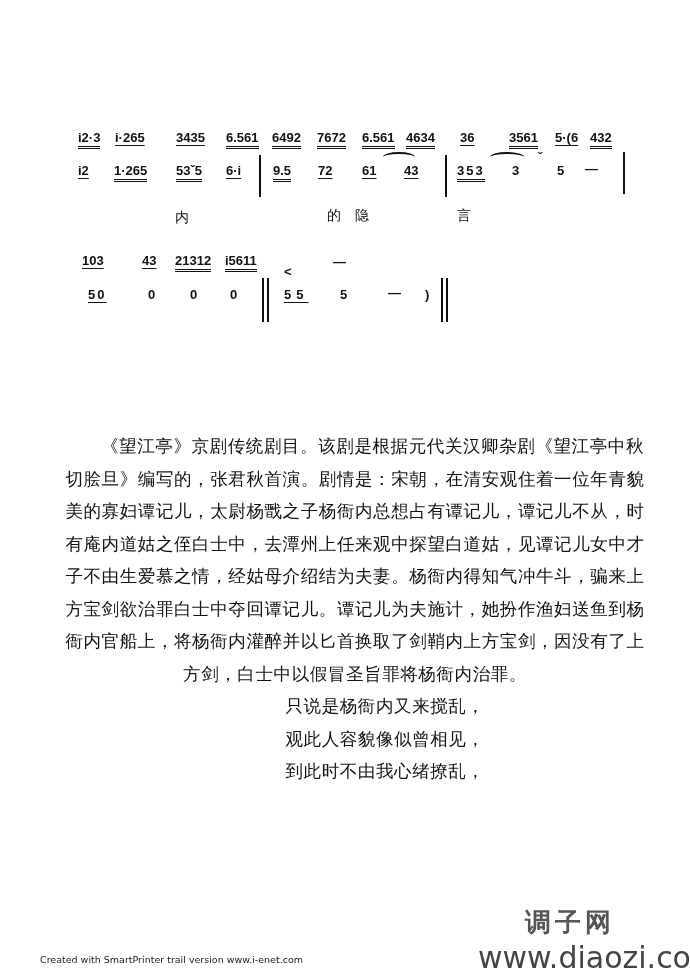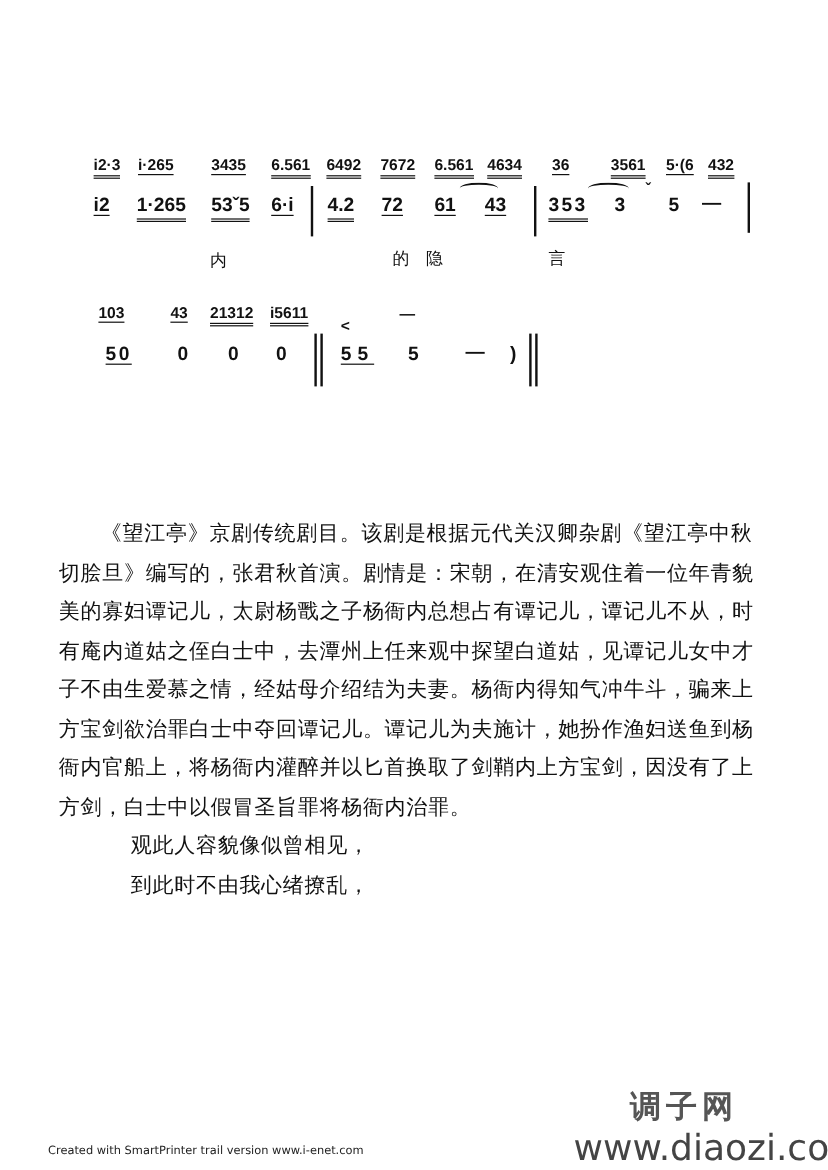--- a/index.html
+++ b/index.html
@@ -1,28 +1,28 @@
 <!DOCTYPE html>
 <html><head>
 <meta charset="utf-8">
 <style>
   html, body { margin:0; padding:0; background:#ffffff; }
   body { width:690px; height:975px; position:relative; overflow:hidden;
          font-family:"DejaVu Serif", serif; color:#111; }
   .abs { position:absolute; }
   .num { font-family:"Liberation Sans", sans-serif; font-weight:bold; white-space:nowrap; }
   .top-num { font-size:13px; }
-  .main-num { font-size:16px; }
+  .main-num { font-size:13px; }
   .ul1 { text-decoration:underline; text-underline-offset:3px; }
   .ul2 { border-bottom:3px double #111; padding-bottom:1px; }
   .barline { position:absolute; width:2px; background:#111; }
   .lyric { position:absolute; font-family:"DejaVu Serif", serif; font-size:14px; }
   .slur { position:absolute; border-top:2px solid #111; border-radius:50% 50% 0 0; height:8px; }
-  .para { position:absolute; left:49px; width:590px; font-family:Liberation Mono, monospace;
-          font-size:17.5px; line-height:32.5px; letter-spacing:0.6px; }
+  .para { position:absolute; left:60px; width:590px; font-family:Liberation Sans, sans-serif;
+          font-size:17.5px; line-height:32.5px; letter-spacing:0.6px;text-align:center; }
   .para p { margin:0; }
   .indent { text-indent:2em; }
   .verse { padding-left:60px; }
   .footer { position:absolute; left:40px; top:954px; font-family:"DejaVu Sans", sans-serif;
             font-size:9.5px; color:#222; }
   .wm-cn { position:absolute; left:525px; top:905px; font-family:"DejaVu Sans", sans-serif;
            font-size:26px; font-weight:bold; color:#555; letter-spacing:4px; }
   .wm-url { position:absolute; left:478px; top:940px; font-family:"DejaVu Sans", sans-serif;
             font-size:30px; color:#444; }
 </style>
@@ -42,21 +42,21 @@
   <span class="abs num top-num ul1" style="left:460px;top:130px">36</span>
   <span class="abs num top-num ul2" style="left:509px;top:130px">3561</span>
   <span class="abs num top-num ul1" style="left:555px;top:130px">5·(6</span>
   <span class="abs num top-num ul2" style="left:590px;top:130px">432</span>
 
   <span class="abs num main-num ul1" style="left:78px;top:163px">i2</span>
   <span class="abs num main-num ul2" style="left:114px;top:163px">1·265</span>
   <span class="abs num main-num ul2" style="left:176px;top:163px">53ˇ5</span>
   <span class="abs num main-num ul1" style="left:226px;top:163px">6·i</span>
   <div class="barline" style="left:259px;top:155px;height:42px"></div>
-  <span class="abs num main-num ul2" style="left:273px;top:163px">4.2</span>
+  <span class="abs num main-num ul2" style="left:273px;top:163px">9.5</span>
   <span class="abs num main-num ul1" style="left:318px;top:163px">72</span>
   <span class="abs num main-num ul1" style="left:362px;top:163px">61</span>
   <div class="slur" style="left:383px;top:152px;width:32px"></div>
   <span class="abs num main-num ul1" style="left:404px;top:163px">43</span>
   <div class="barline" style="left:445px;top:155px;height:42px"></div>
   <span class="abs num main-num ul2" style="left:457px;top:163px;letter-spacing:2px">353</span>
   <div class="slur" style="left:490px;top:152px;width:34px"></div>
   <span class="abs num main-num" style="left:512px;top:163px">3</span>
   <span class="abs num top-num" style="left:538px;top:150px">ˇ</span>
   <span class="abs num main-num" style="left:557px;top:163px">5</span>
@@ -88,19 +88,20 @@
   <span class="abs num main-num ul1" style="left:284px;top:287px;letter-spacing:5px">55</span>
   <span class="abs num main-num" style="left:340px;top:287px">5</span>
   <span class="abs num main-num" style="left:388px;top:285px">—</span>
   <span class="abs num main-num" style="left:425px;top:287px">)</span>
   <div class="barline" style="left:441px;top:278px;height:44px"></div>
   <div class="barline" style="left:446px;top:278px;height:44px"></div>
 </div>
 
 <div class="para" style="top:430px">
   <p class="indent">《望江亭》京剧传统剧目。该剧是根据元代关汉卿杂剧《望江亭中秋切脍旦》编写的，张君秋首演。剧情是：宋朝，在清安观住着一位年青貌美的寡妇谭记儿，太尉杨戬之子杨衙内总想占有谭记儿，谭记儿不从，时有庵内道姑之侄白士中，去潭州上任来观中探望白道姑，见谭记儿女中才子不由生爱慕之情，经姑母介绍结为夫妻。杨衙内得知气冲牛斗，骗来上方宝剑欲治罪白士中夺回谭记儿。谭记儿为夫施计，她扮作渔妇送鱼到杨衙内官船上，将杨衙内灌醉并以匕首换取了剑鞘内上方宝剑，因没有了上方剑，白士中以假冒圣旨罪将杨衙内治罪。</p>
+  <p class="verse">只说是杨衙内又来搅乱，</p>
   <p class="verse">观此人容貌像似曾相见，</p>
   <p class="verse">到此时不由我心绪撩乱，</p>
 </div>
 
 <div class="footer">Created with SmartPrinter trail version www.i-enet.com</div>
 <div class="wm-cn">调子网</div>
 <div class="wm-url">www.diaozi.com</div>
 
 </body></html>

